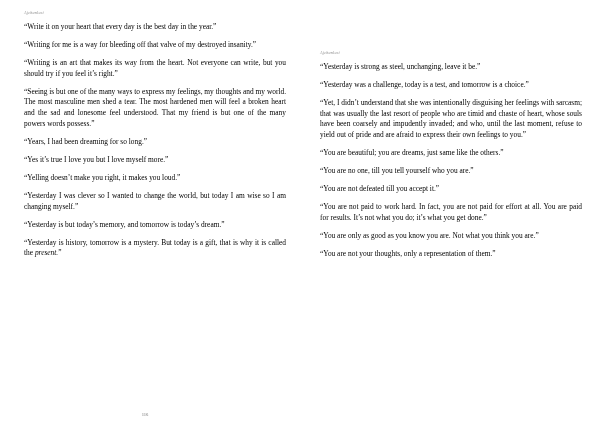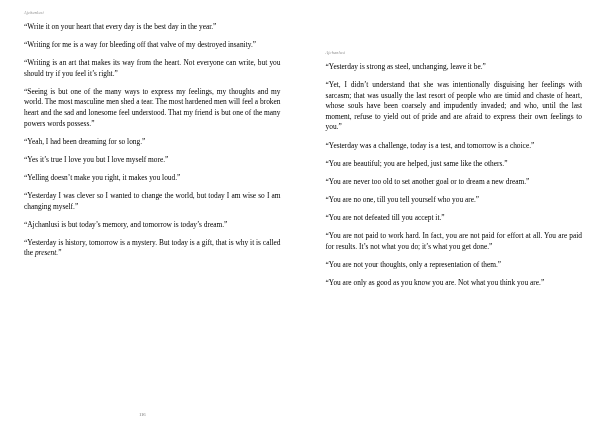--- a/index.html
+++ b/index.html
@@ -12,21 +12,20 @@
     height: 424px;
     font-family: "Liberation Serif", serif;
     color: #000000;
     overflow: hidden;
   }
   .spread {
     display: flex;
     width: 600px;
     height: 424px;
     box-sizing: border-box;
-    gap: 11px;
   }
   .page {
     position: relative;
     box-sizing: border-box;
     width: 300px;
     height: 424px;
     padding: 10px 18px 18px 18px;
   }
   .page.left {
     padding-left: 24px;
@@ -76,40 +75,39 @@
 
 <div class="spread">
 
   <div class="page left">
     <div class="running-head">Ajchanlusi</div>
     <div class="quotes">
       <p class="quote">“Write it on your heart that every day is the best day in the year.”</p>
       <p class="quote">“Writing for me is a way for bleeding off that valve of my destroyed insanity.”</p>
       <p class="quote">“Writing is an art that makes its way from the heart. Not everyone can write, but you should try if you feel it’s right.”</p>
       <p class="quote">“Seeing is but one of the many ways to express my feelings, my thoughts and my world. The most masculine men shed a tear. The most hardened men will feel a broken heart and the sad and lonesome feel understood. That my friend is but one of the many powers words possess.”</p>
-      <p class="quote">“Yeah, I had been dreaming for so long.”</p>
+      <p class="quote">“Years, I had been dreaming for so long.”</p>
       <p class="quote">“Yes it’s true I love you but I love myself more.”</p>
       <p class="quote">“Yelling doesn’t make you right, it makes you loud.”</p>
       <p class="quote">“Yesterday I was clever so I wanted to change the world, but today I am wise so I am changing myself.”</p>
-      <p class="quote">“Ajchanlusi is but today’s memory, and tomorrow is today’s dream.”</p>
+      <p class="quote">“Yesterday is but today’s memory, and tomorrow is today’s dream.”</p>
       <p class="quote">“Yesterday is history, tomorrow is a mystery. But today is a gift, that is why it is called the <em>present.</em>”</p>
     </div>
     <div class="folio">116</div>
   </div>
 
   <div class="page right">
     <div class="running-head">Ajchanlusi</div>
     <div class="quotes">
       <p class="quote">“Yesterday is strong as steel, unchanging, leave it be.”</p>
+      <p class="quote">“Yesterday was a challenge, today is a test, and tomorrow is a choice.”</p>
       <p class="quote">“Yet, I didn’t understand that she was intentionally disguising her feelings with sarcasm; that was usually the last resort of people who are timid and chaste of heart, whose souls have been coarsely and impudently invaded; and who, until the last moment, refuse to yield out of pride and are afraid to express their own feelings to you.”</p>
-      <p class="quote">“Yesterday was a challenge, today is a test, and tomorrow is a choice.”</p>
-      <p class="quote">“You are beautiful; you are helped, just same like the others.”</p>
-      <p class="quote">“You are never too old to set another goal or to dream a new dream.”</p>
+      <p class="quote">“You are beautiful; you are dreams, just same like the others.”</p>
       <p class="quote">“You are no one, till you tell yourself who you are.”</p>
       <p class="quote">“You are not defeated till you accept it.”</p>
       <p class="quote">“You are not paid to work hard. In fact, you are not paid for effort at all. You are paid for results. It’s not what you do; it’s what you get done.”</p>
+      <p class="quote">“You are only as good as you know you are. Not what you think you are.”</p>
       <p class="quote">“You are not your thoughts, only a representation of them.”</p>
-      <p class="quote">“You are only as good as you know you are. Not what you think you are.”</p>
     </div>
     <div class="folio">117</div>
   </div>
 
 </div>
 
 </body></html>

